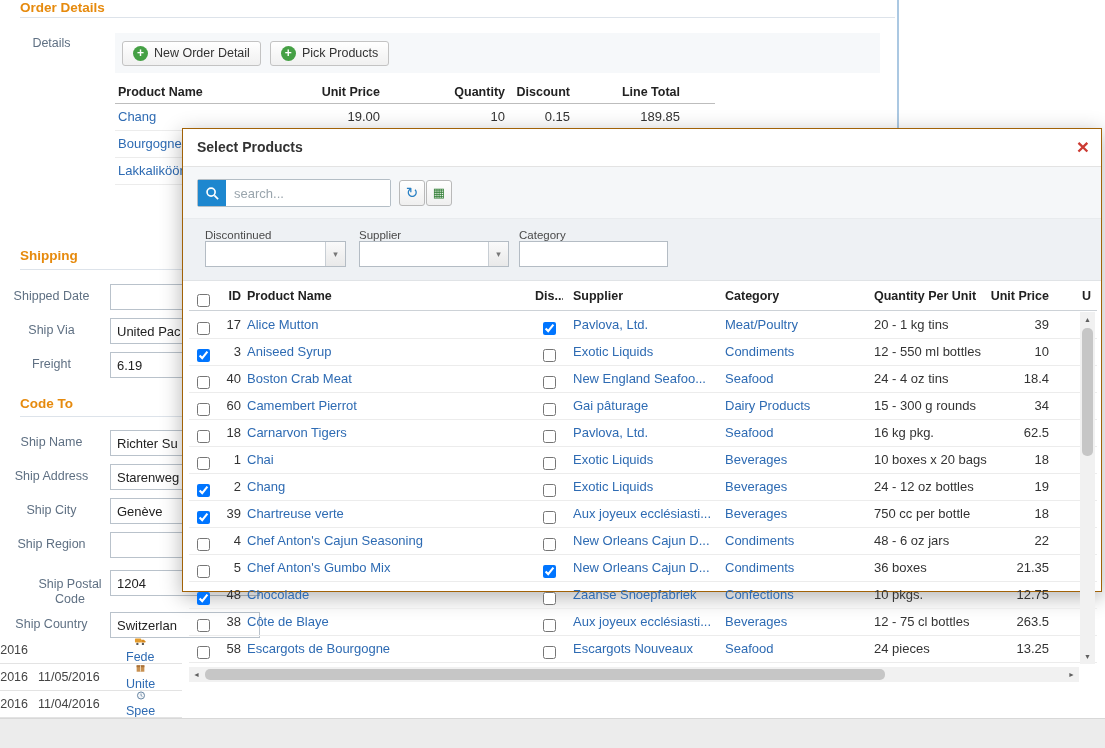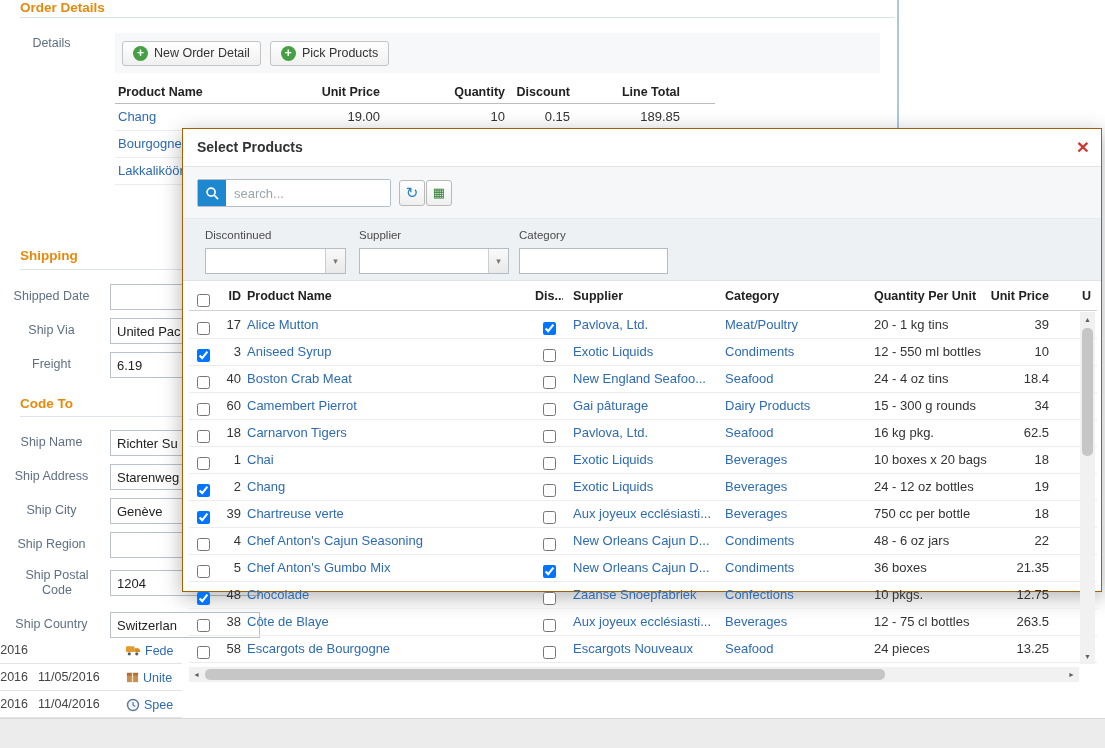--- a/index.html
+++ b/index.html
@@ -10,62 +10,62 @@
     font-size:13px; color:#333;
   }
   .lnk { color:#2e6bb3; text-decoration:none; cursor:pointer; }
 
   
   .section-title { position:absolute; left:20px; color:#e68a0d; font-weight:bold; font-size:13.5px; }
   .section-line { position:absolute; left:20px; height:1px; background:#dde3ea; }
   .panel-edge { position:absolute; left:897px; top:0; width:2px; height:130px; background:#abc8e2; }
 
   .f-label { position:absolute; left:0; width:103px; text-align:center; color:#5f7083; font-size:12.5px; line-height:15px; }
-  .f-label.two { left:19px; width:76px; }
+  .f-label.two { left:32px; width:76px;margin-top:9px; }
   .f-input { position:absolute; left:110px; width:150px; height:26px; border:1px solid #b9c2cb; background:#fff; padding:2px 6px; font-size:13px; color:#222; font-family:"Liberation Sans",sans-serif; }
 
   .dtoolbar { position:absolute; left:115px; top:33px; width:765px; height:40px; background:#f6f8fa; display:flex; align-items:center; gap:9px; padding-left:7px; }
   .btn-soft { display:inline-flex; align-items:center; gap:6px; background:linear-gradient(#ffffff,#f0f0f0); border:1px solid #c3c3c3; border-radius:3px; padding:4px 10px; font-size:12.5px; color:#333; cursor:pointer; font-family:"Liberation Sans",sans-serif; }
   .plus-ico { width:15px; height:15px; border-radius:50%; background:#45a045; color:#fff; font-weight:bold; font-size:12px; line-height:15px; text-align:center; display:inline-block; }
 
   .dgrid { position:absolute; left:115px; top:82px; width:600px; }
   .dg-header { position:relative; height:22px; border-bottom:1px solid #bdbdbd; font-weight:bold; }
   .dg-row { position:relative; height:27px; border-bottom:1px solid #ececec; }
   .dcell { position:absolute; top:0; line-height:26px; white-space:nowrap; overflow:hidden; }
   .dg-header .dcell { line-height:21px; font-size:12.5px; color:#222; }
   .dc-prod { left:3px; width:190px; }
   .dc-uprice { left:195px; width:70px; text-align:right; }
   .dc-qty { left:275px; width:115px; text-align:right; }
   .dc-disc { left:395px; width:60px; text-align:right; }
   .dc-ltotal { left:460px; width:105px; text-align:right; }
 
   .brow { position:absolute; left:0; width:182px; height:27px; border-bottom:1px solid #e3e3e3; overflow:hidden; font-size:12.5px; color:#444; }
   .b-year { position:absolute; left:0; width:28px; text-align:right; line-height:27px; }
   .b-date { position:absolute; left:38px; width:72px; line-height:27px; }
-  .b-ship { position:absolute; left:126px; top:0; height:27px; display:flex; align-items:center; gap:4px; }
+  .b-ship { position:absolute; left:126px; top:0; height:27px; display:flex; align-items:center; gap:4px;flex-direction:column; }
   .bottom-strip { position:absolute; left:0; top:718px; width:1105px; height:30px; background:#ececec; border-top:1px solid #d8d8d8; }
 
   
   .modal { position:absolute; left:182px; top:128px; width:920px; height:464px; background:#fff; border:1px solid #a16207; box-shadow:0 5px 20px rgba(0,0,0,.3); z-index:10; }
   .m-titlebar { position:absolute; top:0; left:0; right:0; height:38px; background:#fff; border-bottom:1px solid #e3e3e3; }
   .m-title { position:absolute; left:14px; top:10px; font-weight:bold; font-size:14px; color:#333; }
   .m-close { position:absolute; right:12px; top:4px; color:#cc3b33; font-weight:bold; font-size:21px; cursor:pointer; line-height:28px; }
 
   .m-toolbar { position:absolute; top:38px; left:0; right:0; height:52px; background:#f5f7f9; border-bottom:1px solid #e8ebee; }
   .search-wrap { position:absolute; left:14px; top:12px; width:194px; height:28px; border:1px solid #b4bec6; background:#fff; border-radius:2px; }
   .search-btn { position:absolute; left:0; top:0; width:28px; height:26px; background:#1d87cf; display:flex; align-items:center; justify-content:center; cursor:pointer; }
   .search-input { position:absolute; left:28px; top:0; width:164px; height:26px; border:0; padding:0 8px; font-size:13px; color:#4c1d95; outline:none; font-family:"Liberation Sans",sans-serif; }
   .search-input::placeholder { color:#9aa5ad; }
   .tool-btn { position:absolute; top:13px; width:26px; height:26px; background:linear-gradient(#fff,#efefef); border:1px solid #b9b9b9; border-radius:3px; text-align:center; line-height:24px; cursor:pointer; }
   .ico-refresh { color:#2980c4; font-size:15px; }
   .ico-grid { color:#2e7d32; font-size:13px; }
 
   .m-filters { position:absolute; top:90px; left:0; right:0; height:62px; background:#eef1f4; border-bottom:1px solid #e0e3e6; }
   .fgroup { position:absolute; top:10px; }
-  .f-cap { font-size:11.5px; color:#4a4a4a; margin-bottom:7px; }
+  .f-cap { font-size:11.5px; color:#4a4a4a; margin-bottom:0; }
   .dropdown { height:26px; background:#fff; border:1px solid #b4bcc4; position:relative; }
   .dd-btn { position:absolute; right:0; top:0; width:20px; height:24px; border-left:1px solid #c8ced4; background:linear-gradient(#fafafa,#e9e9e9); text-align:center; line-height:24px; font-size:9px; color:#777; cursor:pointer; }
   .filter-input { width:149px; height:26px; border:1px solid #b4bcc4; padding:2px 6px; font-size:13px; font-family:"Liberation Sans",sans-serif; }
 
   .g-header { position:absolute; top:152px; left:6px; width:908px; height:30px; border-bottom:1px solid #cdd2d7; }
   .g-header .cell { line-height:30px; font-weight:bold; font-size:12.5px; color:#222; }
   .g-body { position:absolute; top:183px; left:6px; width:908px; height:353px; overflow:hidden; }
   .g-row { position:relative; height:27px; border-bottom:1px solid #ececec; }
   .cell { position:absolute; top:0; height:26px; line-height:26px; white-space:nowrap; overflow:hidden; }
   .cb { width:13px; height:13px; margin:0; vertical-align:middle; }

